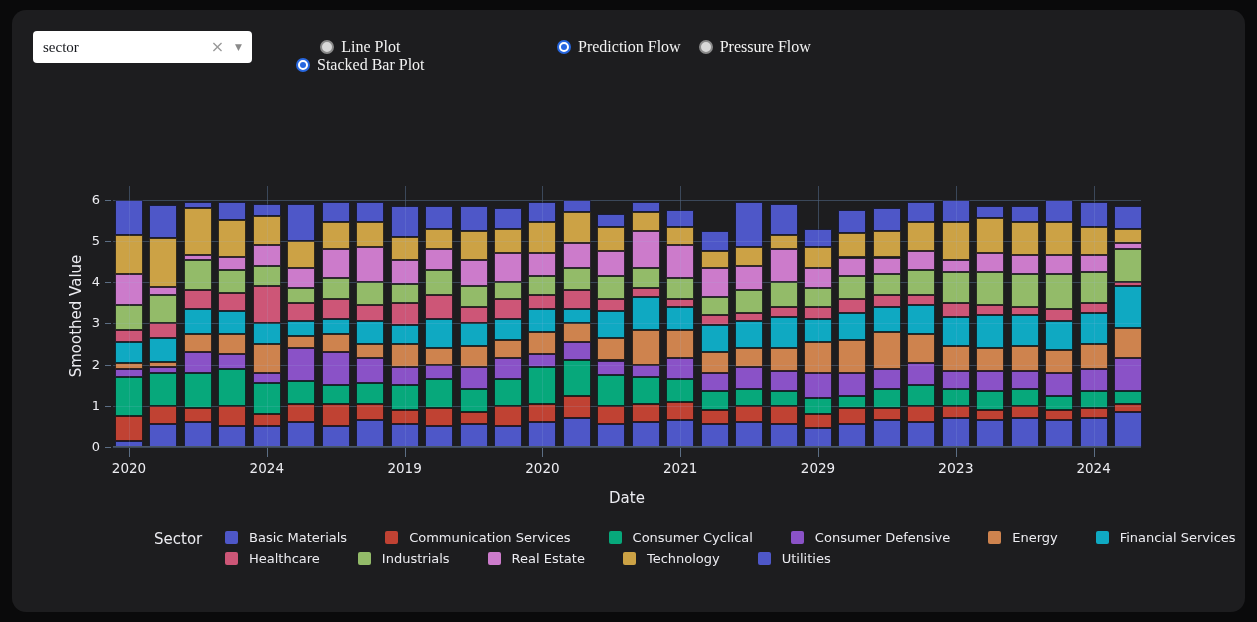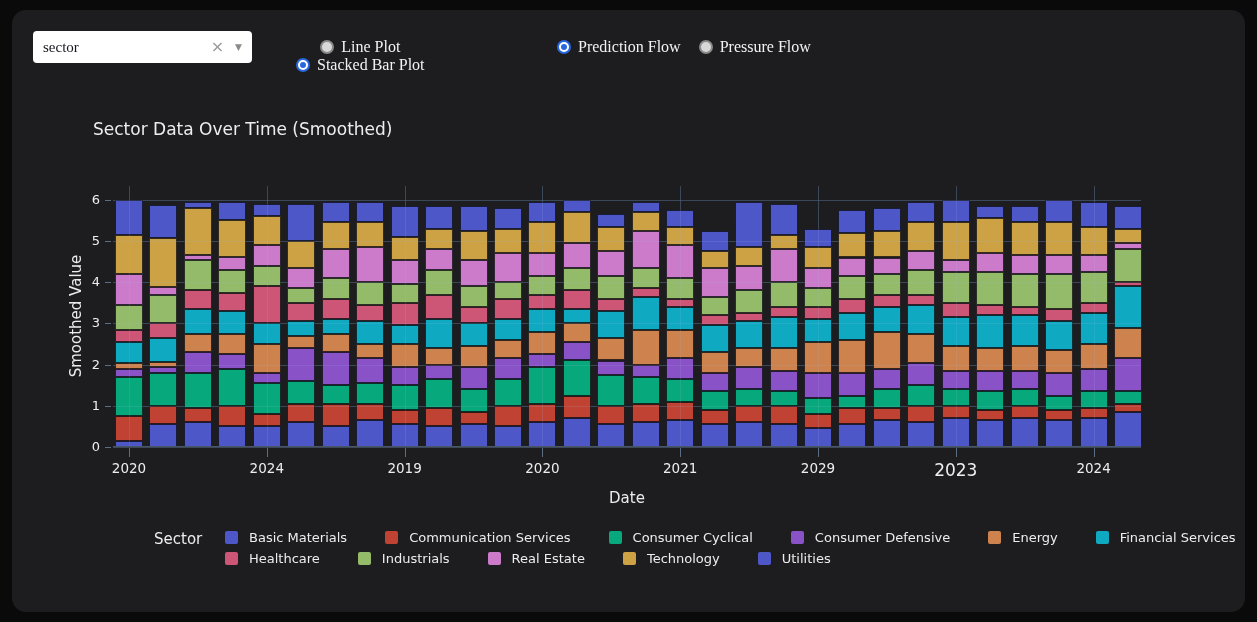--- a/index.html
+++ b/index.html
@@ -70,21 +70,20 @@
       <div class="radio-opt">
         <div class="radio checked"></div>
         <div class="radio-label">Prediction Flow</div>
       </div>
       <div class="radio-opt">
         <div class="radio unchecked"></div>
         <div class="radio-label">Pressure Flow</div>
       </div>
     </div>
 
-  <div class="chart-title">Sector Data Over Time (Smoothed)</div>
   <div class="y-title">Smoothed Value</div>
   <div id="yaxis">
       <div style="position: absolute; right: 2px; width: 6px; height: 1px; top: 261px; background: rgb(92, 110, 132);"></div>
       <div style="position: absolute; right: 13px; top: 253px; font-size: 13px; line-height: 16px; color: rgb(237, 237, 242);">0</div>
       <div style="position: absolute; right: 2px; width: 6px; height: 1px; top: 219.8px; background: rgb(92, 110, 132);"></div>
       <div style="position: absolute; right: 13px; top: 211.8px; font-size: 13px; line-height: 16px; color: rgb(237, 237, 242);">1</div>
       <div style="position: absolute; right: 2px; width: 6px; height: 1px; top: 178.6px; background: rgb(92, 110, 132);"></div>
       <div style="position: absolute; right: 13px; top: 170.6px; font-size: 13px; line-height: 16px; color: rgb(237, 237, 242);">2</div>
       <div style="position: absolute; right: 2px; width: 6px; height: 1px; top: 137.4px; background: rgb(92, 110, 132);"></div>
       <div style="position: absolute; right: 13px; top: 129.4px; font-size: 13px; line-height: 16px; color: rgb(237, 237, 242);">3</div>
@@ -465,21 +464,21 @@
       <div style="position: absolute; left: 153.8px; top: 13px; transform: translateX(-50%); font-size: 13.5px; color: rgb(237, 237, 242);">2024</div>
       <div style="position: absolute; left: 291.6px; top: 1px; width: 1px; height: 9px; background: rgb(92, 110, 132);"></div>
       <div style="position: absolute; left: 291.6px; top: 13px; transform: translateX(-50%); font-size: 13.5px; color: rgb(237, 237, 242);">2019</div>
       <div style="position: absolute; left: 429.4px; top: 1px; width: 1px; height: 9px; background: rgb(92, 110, 132);"></div>
       <div style="position: absolute; left: 429.4px; top: 13px; transform: translateX(-50%); font-size: 13.5px; color: rgb(237, 237, 242);">2020</div>
       <div style="position: absolute; left: 567.2px; top: 1px; width: 1px; height: 9px; background: rgb(92, 110, 132);"></div>
       <div style="position: absolute; left: 567.2px; top: 13px; transform: translateX(-50%); font-size: 13.5px; color: rgb(237, 237, 242);">2021</div>
       <div style="position: absolute; left: 705px; top: 1px; width: 1px; height: 9px; background: rgb(92, 110, 132);"></div>
       <div style="position: absolute; left: 705px; top: 13px; transform: translateX(-50%); font-size: 13.5px; color: rgb(237, 237, 242);">2029</div>
       <div style="position: absolute; left: 842.8px; top: 1px; width: 1px; height: 9px; background: rgb(92, 110, 132);"></div>
-      <div style="position: absolute; left: 842.8px; top: 13px; transform: translateX(-50%); font-size: 17px; color: rgb(237, 237, 242);">2023</div>
+      <div style="position: absolute; left: 842.8px; top: 13px; transform: translateX(-50%); font-size: 14px; color: rgb(237, 237, 242);">2023</div>
       <div style="position: absolute; left: 980.6px; top: 1px; width: 1px; height: 9px; background: rgb(92, 110, 132);"></div>
       <div style="position: absolute; left: 980.6px; top: 13px; transform: translateX(-50%); font-size: 13.5px; color: rgb(237, 237, 242);">2024</div>
     </div>
   <div class="x-title">Date</div>
 
   <div class="legend-title">Sector</div>
   <div id="legend-rows">
       <div class="legend-row">
         <div class="legend-item">
           <div class="legend-swatch" style="background: rgb(78, 87, 200);"></div>

